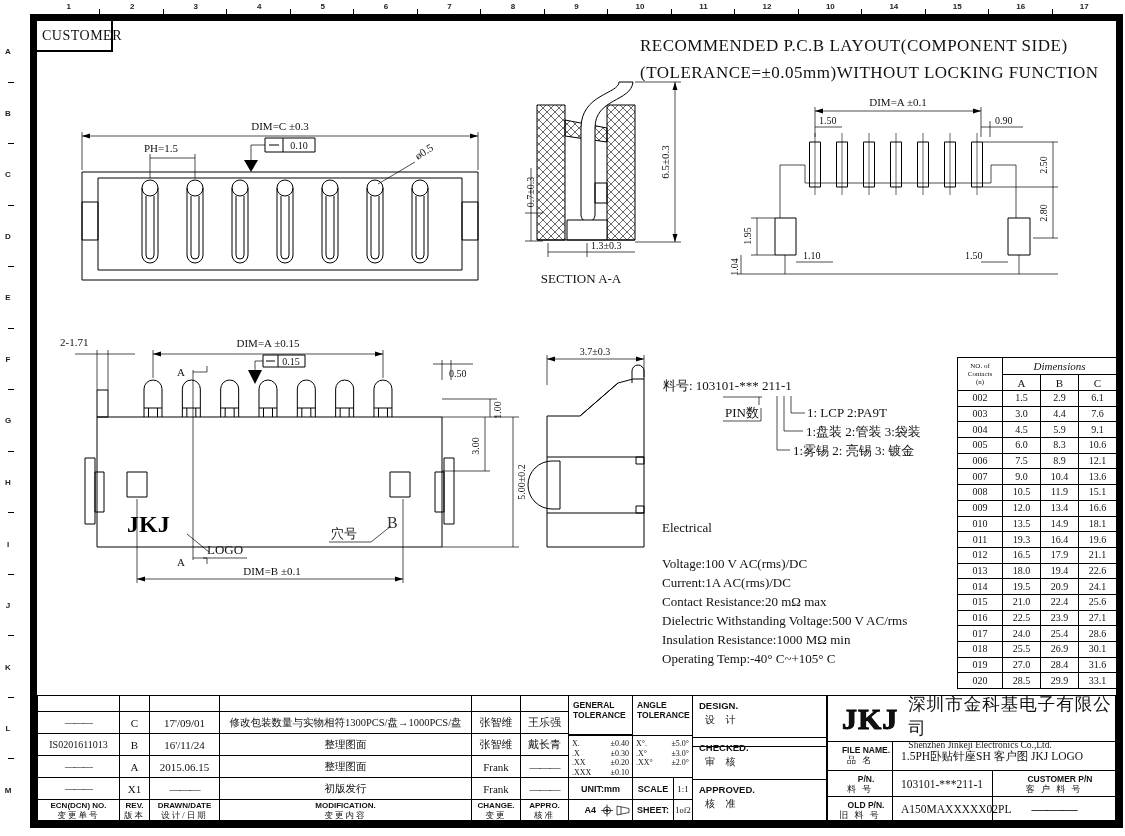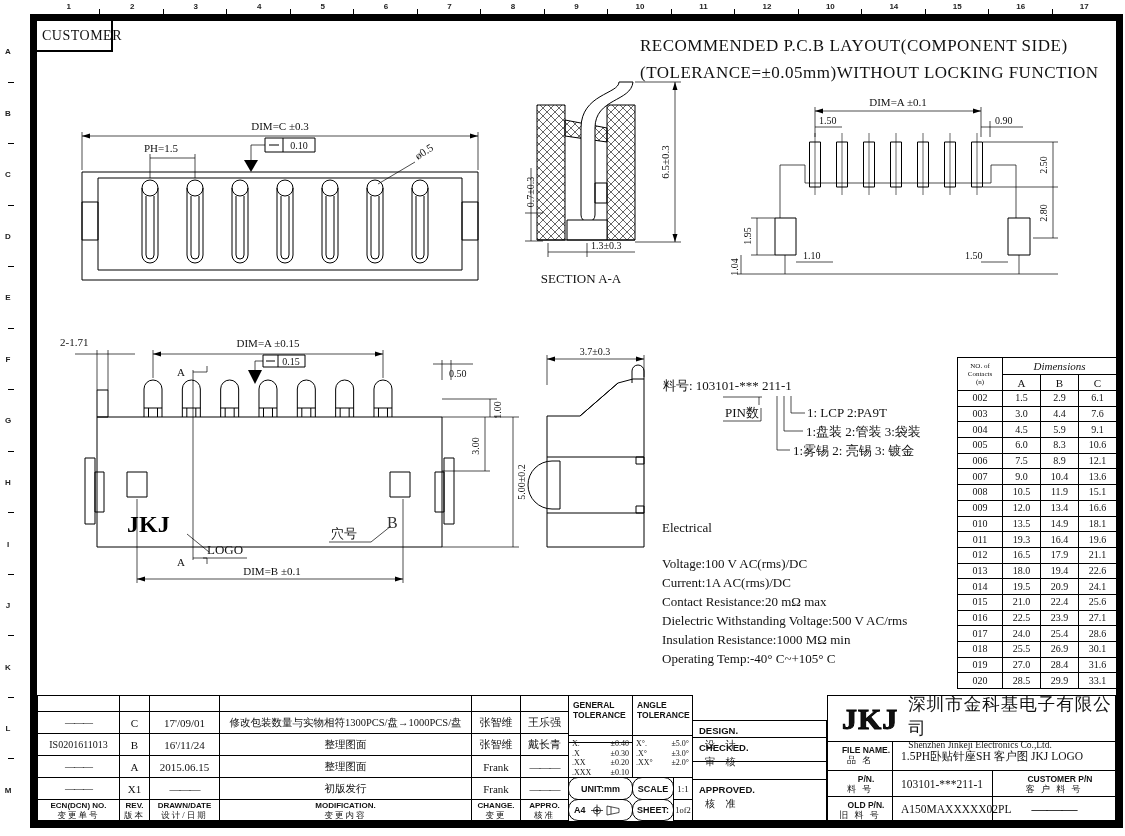--- a/index.html
+++ b/index.html
@@ -50,21 +50,21 @@
   #rev-table .r-data td.mod{font-size:10.5px;}
   #rev-table .r-data td.ecn{font-size:10px;}
   #rev-table .r-head td{height:20px;}
   .h-en{font:bold 8px "Liberation Sans",sans-serif;display:block;line-height:9px;}
   .h-cn{font:8.5px "Liberation Serif",serif;display:block;line-height:10px;letter-spacing:2px;}
   
   .cell{position:absolute;box-sizing:border-box;border:1px solid #000;}
   .tol-title{font:bold 8.5px "Liberation Sans",sans-serif;line-height:10px;padding:4px 0 0 4px;}
   .tol-rows{font:8px "Liberation Serif",serif;line-height:9.5px;padding:3px 3px 0 3px;}
   .tol-row{display:flex;justify-content:space-between;}
-  .unit-cell{font:bold 9px "Liberation Sans",sans-serif;display:flex;align-items:center;justify-content:center;border-radius:10px;}
+  .unit-cell{font:bold 9px "Liberation Sans",sans-serif;display:flex;align-items:center;justify-content:center;}
   .sign-en{font:bold 9.5px "Liberation Sans",sans-serif;padding:4px 0 0 6px;}
   .sign-cn{font:10px "Liberation Serif",serif;padding:2px 0 0 12px;letter-spacing:4px;}
   
   .co-label-en{font:bold 8.5px "Liberation Sans",sans-serif;line-height:10px;text-align:center;padding-top:3px;padding-left:12px;}
   .co-label-cn{font:9px "Liberation Serif",serif;line-height:10px;text-align:center;letter-spacing:2px;}
   .co-val{display:flex;align-items:center;font-size:11.5px;padding-left:8px;}
   #jkj-logo{font:bold 30px "Liberation Serif",serif;letter-spacing:1px;-webkit-text-stroke:1px #000;}
   #co-names{padding-top:5px;}
   #co-name-cn{font-size:17.5px;letter-spacing:1px;}
   #co-name-en{font-size:9.5px;color:#222;}
@@ -643,21 +643,21 @@
             </td>
           <td>
               <span class="h-en">APPRO.</span>
               <span class="h-cn">核准</span>
             </td>
         </tr>
       </tbody>
     </table>
   </div>
 
-  <div class="cell abs tol-title" style="left:568px;top:695px;width:65px;height:48px">
+  <div class="cell abs tol-title" style="left:568px;top:695px;width:65px;height:40px">
     <span>GENERAL</span><br><span>TOLERANCE</span>
   </div>
   <div class="cell abs tol-rows" style="left:568px;top:735px;width:65px;height:43px">
     <div class="tol-row">
         <span>X.</span>
         <span>±0.40</span>
       </div>
     <div class="tol-row">
         <span>.X</span>
         <span>±0.30</span>
@@ -684,35 +684,35 @@
         <span>±3.0°</span>
       </div>
     <div class="tol-row">
         <span>.XX°</span>
         <span>±2.0°</span>
       </div>
   </div>
   <div class="cell abs unit-cell" style="left:568px;top:777px;width:65px;height:23px">UNIT:mm</div>
   <div class="cell abs unit-cell" style="left:632px;top:777px;width:42px;height:23px">SCALE</div>
   <div class="cell abs" style="left:673px;top:777px;width:20px;height:23px;font-size:9px;display:flex;align-items:center;justify-content:center">1:1</div>
-  <div class="cell abs unit-cell" style="left:568px;top:799px;width:65px;height:22px;justify-content:flex-start;padding-left:5px;gap:4px">
+  <div class="cell abs unit-cell" style="left:568px;top:799px;width:65px;height:22px;justify-content:flex-end;padding-left:5px;gap:4px">
     <span>A4</span>
     <svg width="32" height="13">
       <circle class="tn" cx="7" cy="6.5" r="3.5"></circle>
       <circle class="tn" cx="7" cy="6.5" r="1.2"></circle>
       <line class="tn" x1="1" y1="6.5" x2="13" y2="6.5"></line>
       <line class="tn" x1="7" y1="0.5" x2="7" y2="12.5"></line>
       <polygon class="tn" points="17,2 29,4.5 29,8.5 17,11"></polygon>
       <line class="tn" x1="21" y1="2.8" x2="21" y2="10.2"></line>
     </svg>
   </div>
   <div class="cell abs unit-cell" style="left:632px;top:799px;width:42px;height:22px">SHEET:</div>
   <div class="cell abs" style="left:673px;top:799px;width:20px;height:22px;font-size:8.5px;display:flex;align-items:center;justify-content:center">1of2</div>
 
-  <div class="cell abs" style="left:692px;top:720px;width:135px;height:42px">
+  <div class="cell abs" style="left:692px;top:695px;width:135px;height:52px">
     <div class="sign-en">DESIGN.</div>
       <div class="sign-cn">设 计</div>
   </div>
   <div class="cell abs" style="left:692px;top:737px;width:135px;height:43px">
     <div class="sign-en">CHECKED.</div>
       <div class="sign-cn">审 核</div>
   </div>
   <div class="cell abs" style="left:692px;top:779px;width:135px;height:42px">
     <div class="sign-en">APPROVED.</div>
       <div class="sign-cn">核 准</div>

